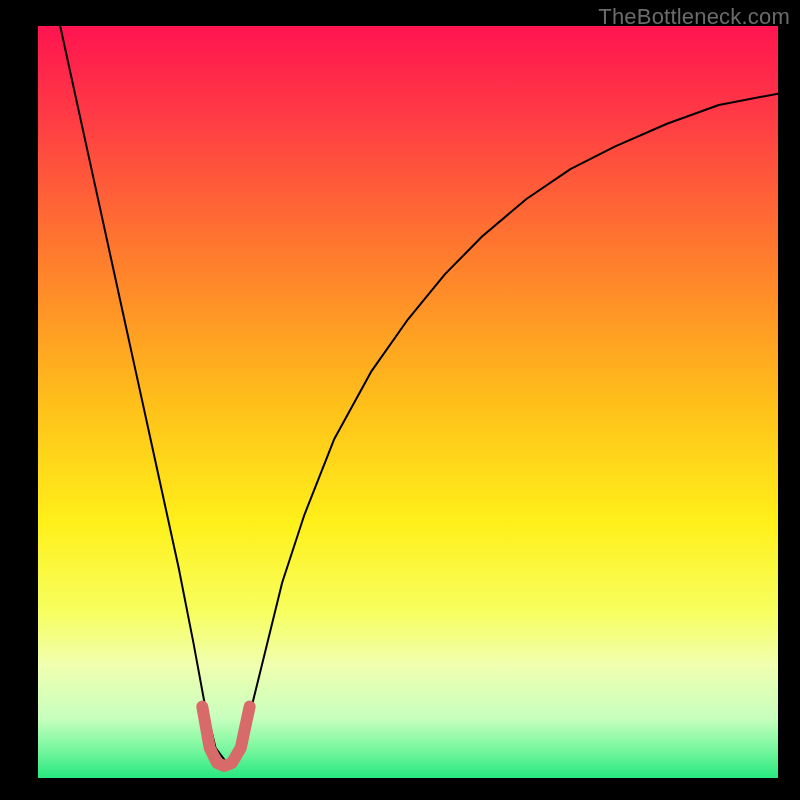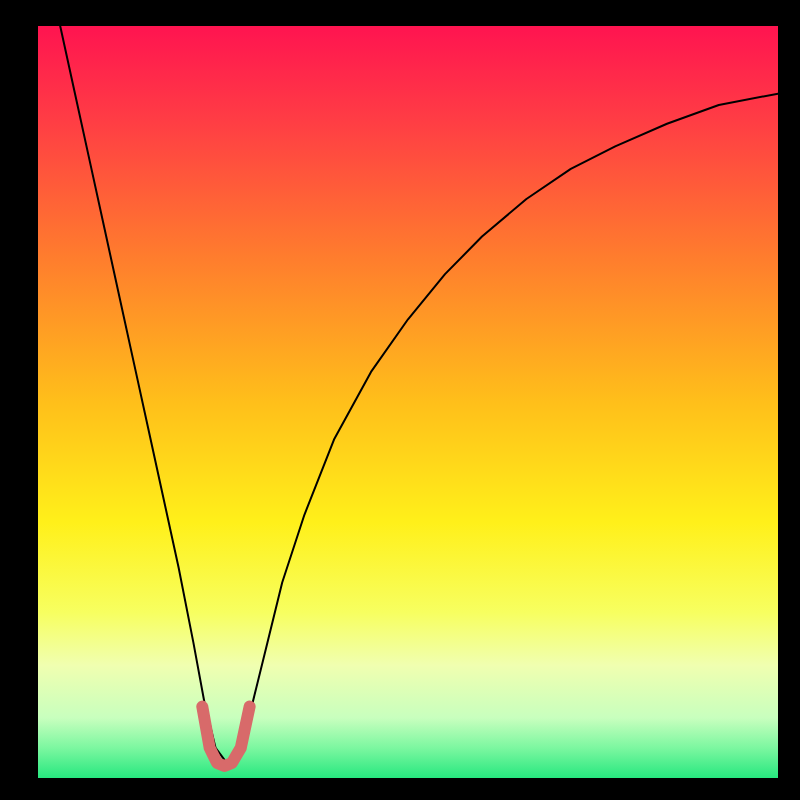--- a/index.html
+++ b/index.html
@@ -51,13 +51,14 @@
           <stop offset="85%" stop-color="#f0ffb0"></stop>
           <stop offset="92%" stop-color="#c8ffbe"></stop>
           <stop offset="96%" stop-color="#7cf7a0"></stop>
           <stop offset="100%" stop-color="#27e87f"></stop>
         </linearGradient>
     </defs>
     <rect x="0" y="0" width="740" height="752" fill="url(#bg)"></rect>
     <path id="curve" fill="none" d="M22.20 0.00 L37.00 67.68 L51.80 135.36 L66.60 203.04 L81.40 270.72 L96.20 338.40 L111.00 406.08 L125.80 473.76 L140.60 541.44 L155.40 616.64 L166.50 676.80 L177.60 721.92 L188.70 736.96 L199.80 721.92 L214.60 676.80 L229.40 616.64 L244.20 556.48 L266.40 488.80 L296.00 413.60 L333.00 345.92 L370.00 293.28 L407.00 248.16 L444.00 210.56 L488.40 172.96 L532.80 142.88 L577.20 120.32 L629.00 97.76 L680.80 78.96 L740.00 67.68 " stroke="#000000" stroke-width="2" stroke-linecap="round" stroke-linejoin="round"></path>
     <path id="marker" fill="none" d="M164.28 680.56 L171.68 721.92 L179.08 736.96 L186.48 739.97 L193.88 736.96 L202.76 721.92 L211.64 680.56 " stroke="#d86a6a" stroke-width="12" stroke-linecap="round" stroke-linejoin="round"></path>
   </svg>
+  <div class="attribution">TheBottleneck.com</div>
 </div>
 
 </body></html>

